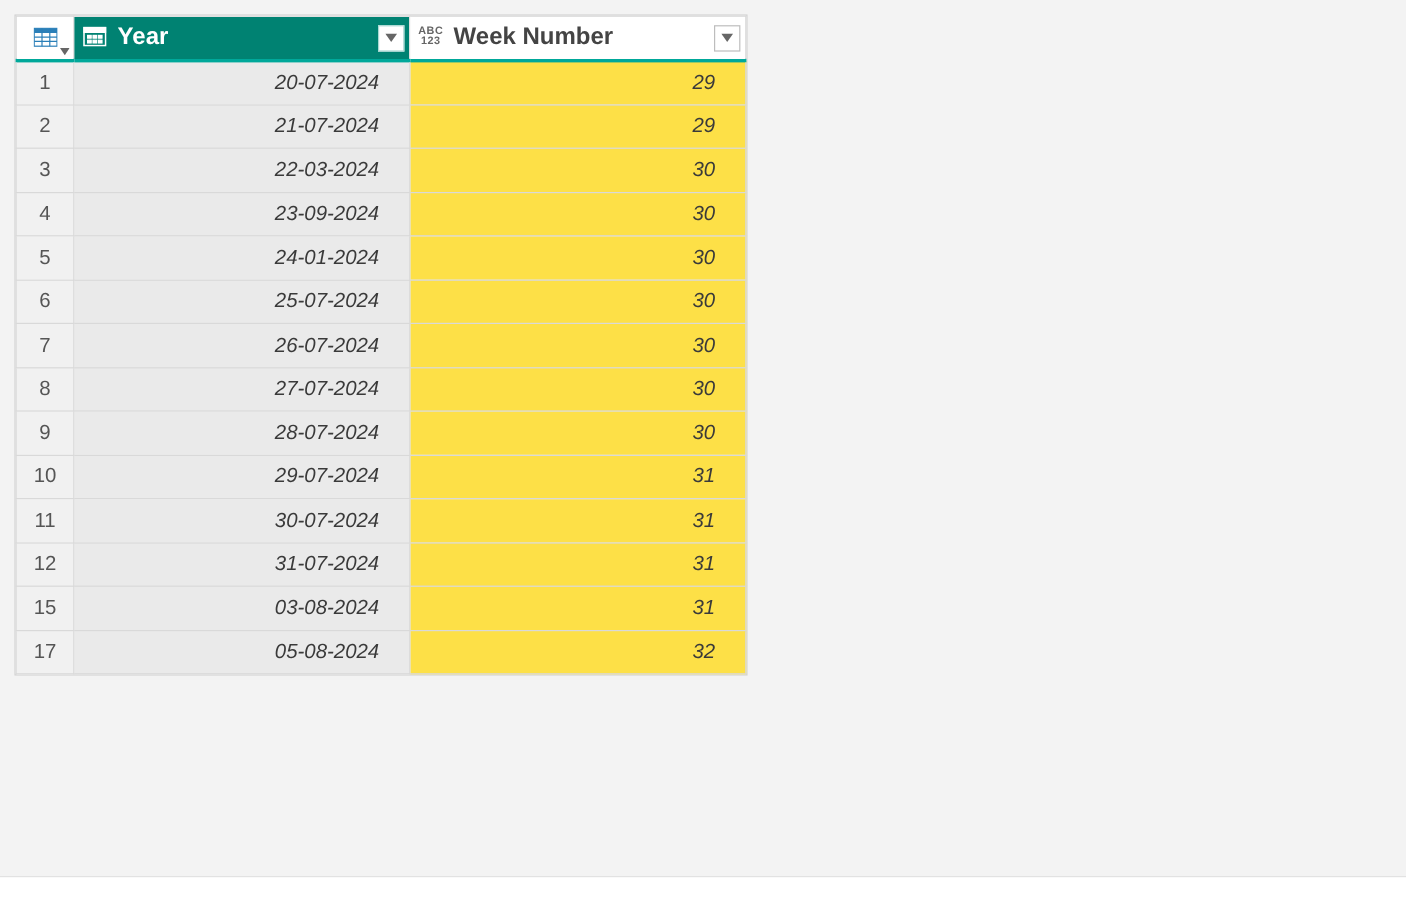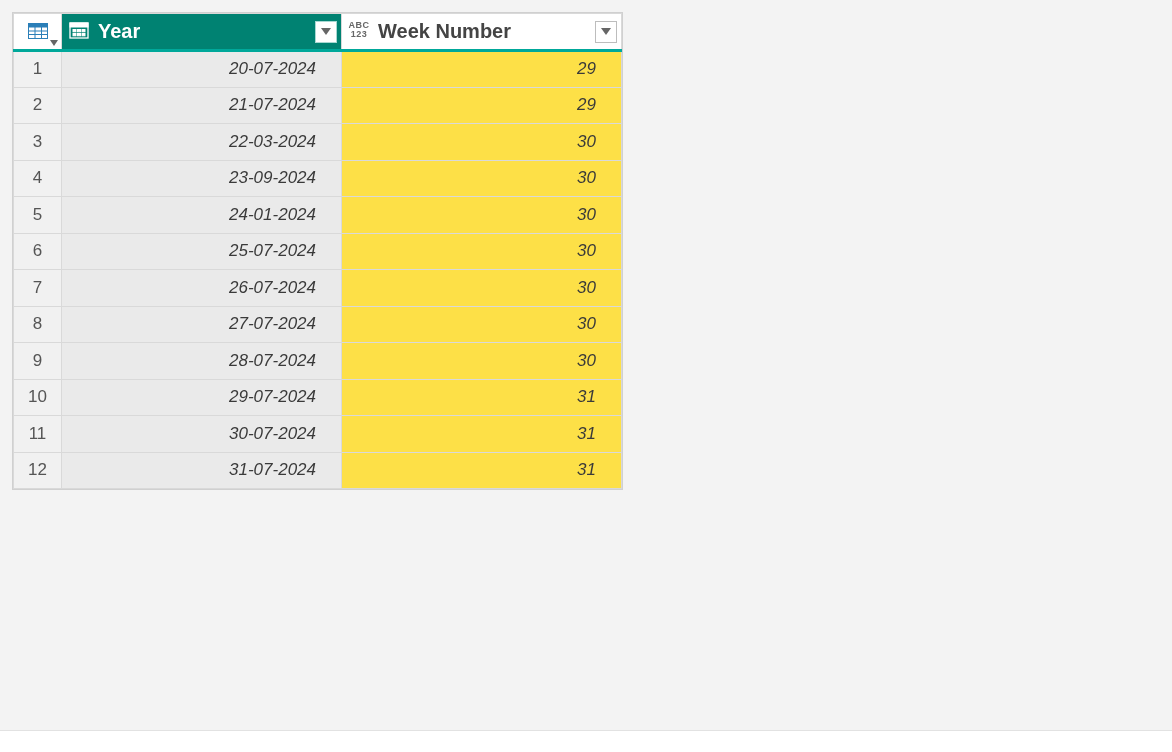--- a/index.html
+++ b/index.html
@@ -232,17 +232,27 @@
         <tr>
           <td class="rownum">11</td>
           <td class="datacell col-year">30-07-2024</td>
           <td class="datacell col-week">31</td>
         </tr>
         <tr>
           <td class="rownum">12</td>
           <td class="datacell col-year">31-07-2024</td>
           <td class="datacell col-week">31</td>
         </tr>
+        <tr>
+          <td class="rownum">15</td>
+          <td class="datacell col-year">03-08-2024</td>
+          <td class="datacell col-week">31</td>
+        </tr>
+        <tr>
+          <td class="rownum">17</td>
+          <td class="datacell col-year">05-08-2024</td>
+          <td class="datacell col-week">32</td>
+        </tr>
       </tbody>
   </table>
 </div>
 
 <div class="footer-strip"></div>
 
 </body></html>

